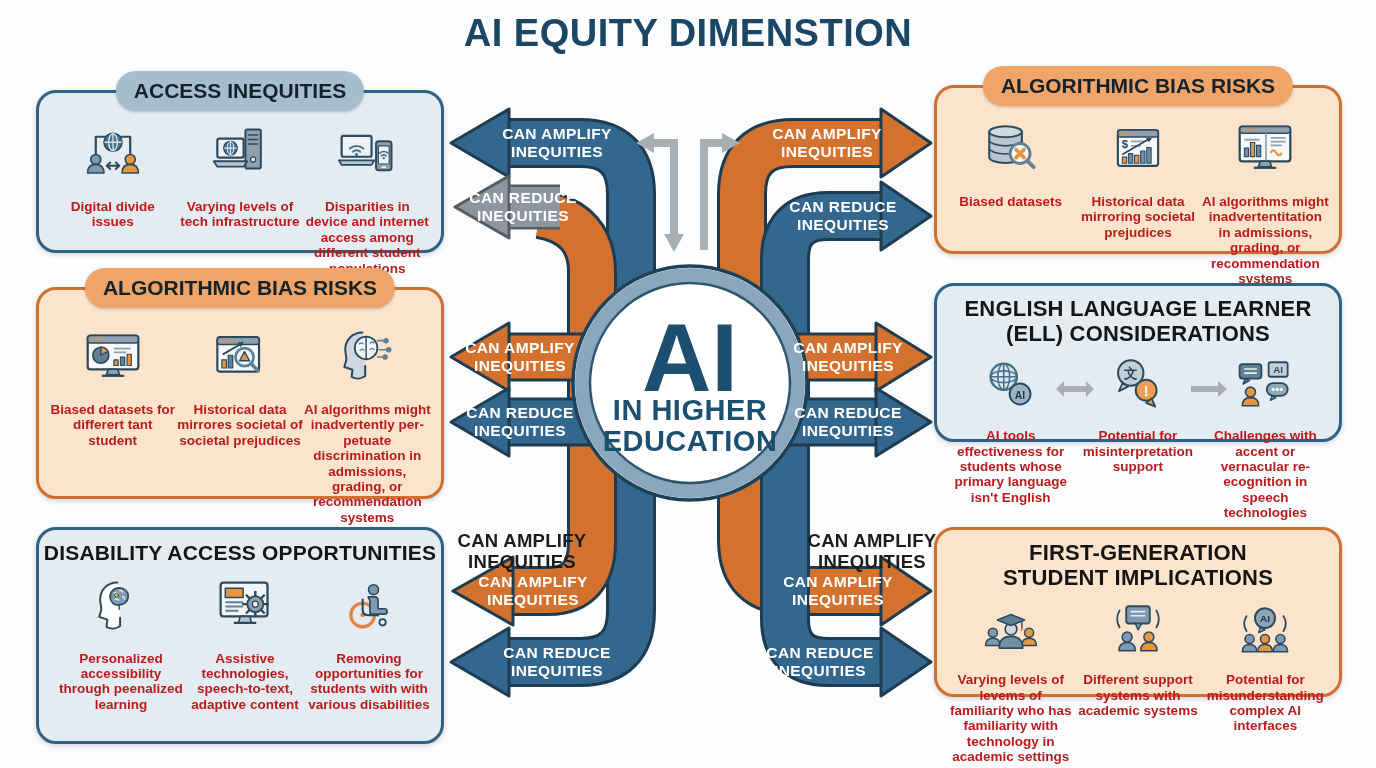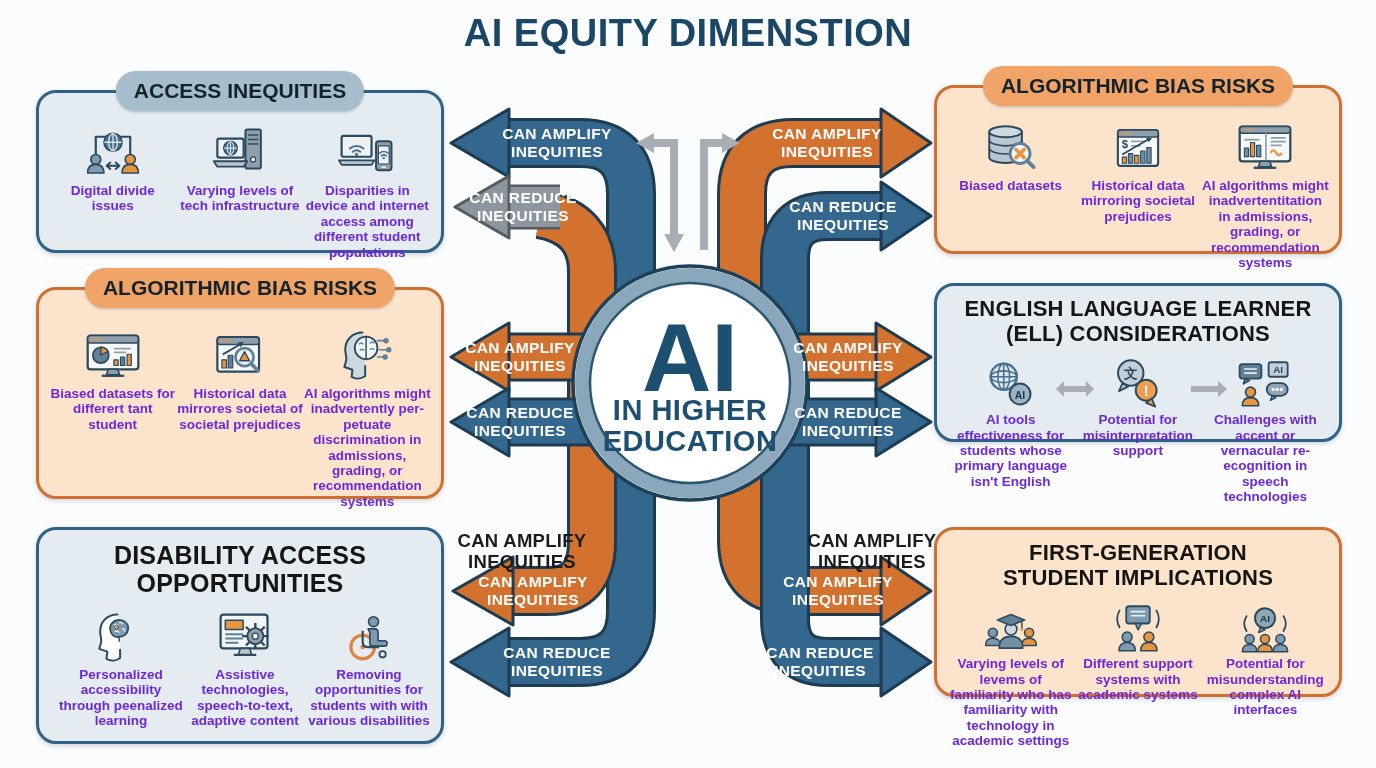--- a/index.html
+++ b/index.html
@@ -17,27 +17,27 @@
   .box.blue{background:#e4ebf1;border:3.5px solid #2f6285;}
   .box.orange{background:#fbe4cb;border:3.5px solid #cf7030;}
   .pill{
     position:absolute;top:-22px;left:50%;transform:translateX(-50%);
     padding:8px 18px;border-radius:28px;font-size:21px;font-weight:bold;
     white-space:nowrap;color:#14222c;box-shadow:0 1px 3px rgba(20,40,60,.25);
   }
   .pill.blue-pill{background:#a6becc;}
   .pill.orange-pill{background:#f0a468;}
   .inline-title{
-    text-align:center;font-weight:bold;color:#151515;font-size:25px;
+    text-align:center;font-weight:bold;color:#151515;font-size:21px;
     line-height:1.12;margin-top:11px;letter-spacing:.2px;
   }
   .items{display:flex;padding:0 10px;position:relative;}
   .item{flex:1;display:flex;flex-direction:column;align-items:center;text-align:center;min-width:0;}
   .icon-wrap{height:64px;display:flex;align-items:flex-end;justify-content:center;}
-  .item .label{font-weight:bold;font-size:13.5px;line-height:1.14;color:#6d28d9;margin-top:0;max-width:132px;}
+  .item .label{font-weight:bold;font-size:13.5px;line-height:1.14;color:#b91c1c;margin-top:16px;max-width:132px;}
   .conn{position:absolute;z-index:3;}
   
   .arrowlab{font-family:"Liberation Sans",sans-serif;font-size:15.5px;font-weight:bold;fill:#ffffff;
             text-anchor:middle;letter-spacing:.4px;}
   .blacklab{font-family:"Liberation Sans",sans-serif;font-size:18.5px;font-weight:bold;fill:#1c1c1c;
             text-anchor:middle;letter-spacing:.3px;}
   .c-ai{font-family:"Liberation Sans",sans-serif;font-size:96px;font-weight:bold;fill:#1d4f70;text-anchor:middle;}
   .c-sub{font-family:"Liberation Sans",sans-serif;font-size:29px;font-weight:bold;fill:#1d4f70;text-anchor:middle;letter-spacing:.5px;}
   .icn-txt{font-family:"Liberation Sans",sans-serif;font-weight:bold;text-anchor:middle;}
   .pipe-under{fill:none;stroke:#1d3c51;stroke-width:50;}

